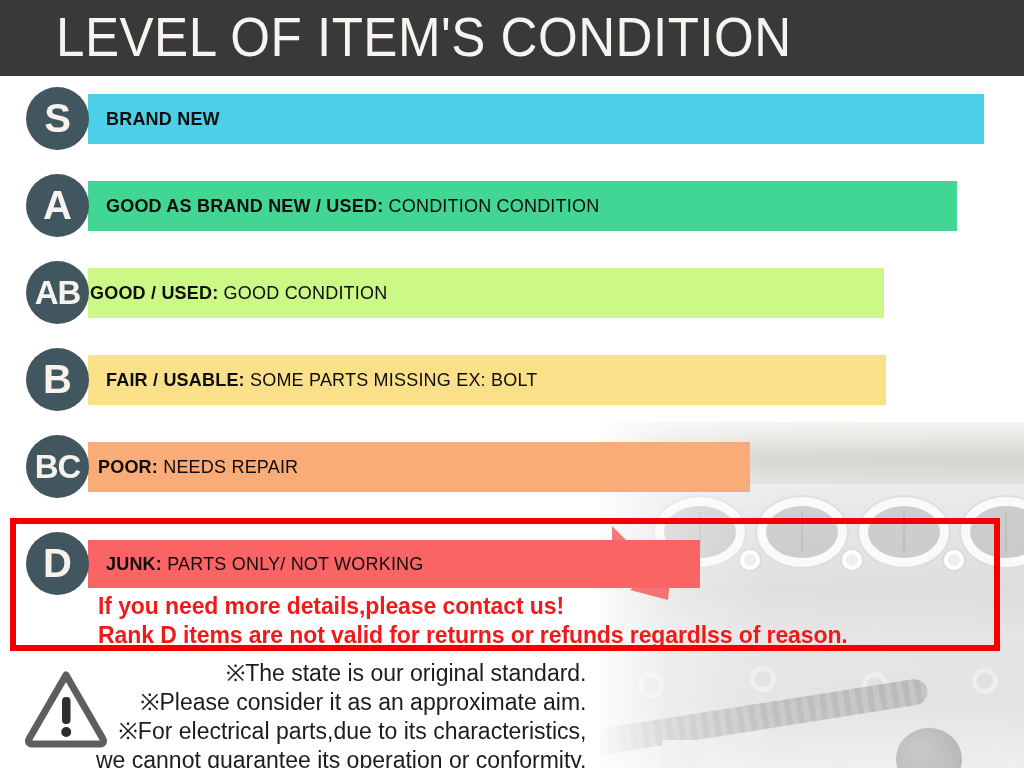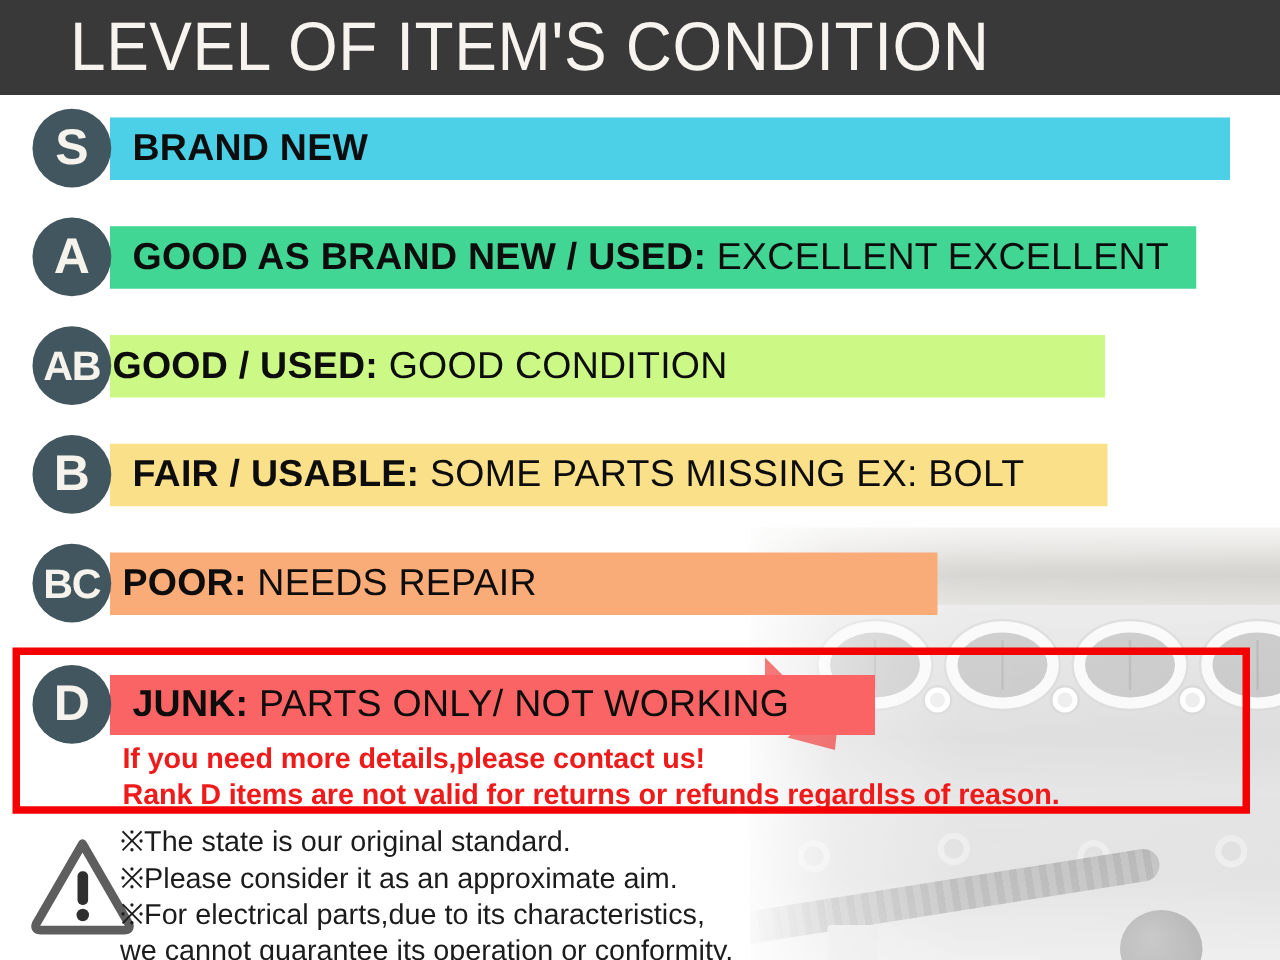--- a/index.html
+++ b/index.html
@@ -97,21 +97,21 @@
   #header h1 span { display:inline-block; transform:scaleX(.93); transform-origin:left center; }
 
   
   #rows { position:absolute; left:0; top:76px; width:1024px; z-index:4; }
   .row { position:relative; height:87px; }
   .bar {
     position:absolute; left:88px; top:18px; height:50px;
     display:flex; align-items:center;
     padding-left:18px; white-space:nowrap;
   }
-  .bar .txt { font-size:30px; color:#0d0d0d; letter-spacing:.2px; }
+  .bar .txt { font-size:18px; color:#0d0d0d; letter-spacing:.2px; }
   .bar .txt b { font-weight:700; }
   .bar .txt em { font-style:normal; font-weight:400; }
   .badge {
     position:absolute; left:26px; top:11px;
     width:63px; height:63px; border-radius:50%;
     background:#41565e;
     display:flex; align-items:center; justify-content:center;
     color:#f6f2ec; font-weight:700; z-index:3;
     font-family:"Liberation Sans","DejaVu Sans",sans-serif;
   }
@@ -138,21 +138,21 @@
   #arrow { position:absolute; left:612px; top:520px; width:80px; height:90px; z-index:6; }
 
   
   #footer { position:absolute; left:0; top:655px; width:1024px; height:113px; z-index:6; }
   #tri { position:absolute; left:24px; top:12px; width:84px; height:84px; }
   #notes {
     position:absolute; left:96px; top:4px;
     font-size:23px; line-height:27px; color:#1c1c1c; white-space:nowrap;
     font-family:"Liberation Sans Narrow","Liberation Sans",sans-serif;
   }
-  #notes div { padding:1px 0; }
+  #notes div { padding:1px 0;text-align:right; }
 </style>
 </head>
 <body>
 
 <div id="photo">
   <div class="camcover"></div>
   <div class="camcover2"></div>
   <div class="block"></div>
   <div class="lowerblock"></div>
   <div class="port p1">
@@ -192,21 +192,21 @@
     <div class="bar" style="width:896px;background:#4bd0e8;">
       <span class="txt"><b>BRAND NEW</b><em></em></span>
     </div>
     <div class="badge w1">
         <span>S</span>
       </div>
   </div>
 
   <div class="row">
     <div class="bar" style="width:869px;background:#42d694;">
-      <span class="txt"><b>GOOD AS BRAND NEW / USED:</b><em> EXCELLENT EXCELLENT</em></span>
+      <span class="txt"><b>GOOD AS BRAND NEW / USED:</b><em> CONDITION CONDITION</em></span>
     </div>
     <div class="badge w1">
         <span>A</span>
       </div>
   </div>
 
   <div class="row">
     <div class="bar" style="width:796px;background:#ccf985;padding-left:2px;">
       <span class="txt"><b>GOOD / USED:</b><em> GOOD CONDITION</em></span>
     </div>

